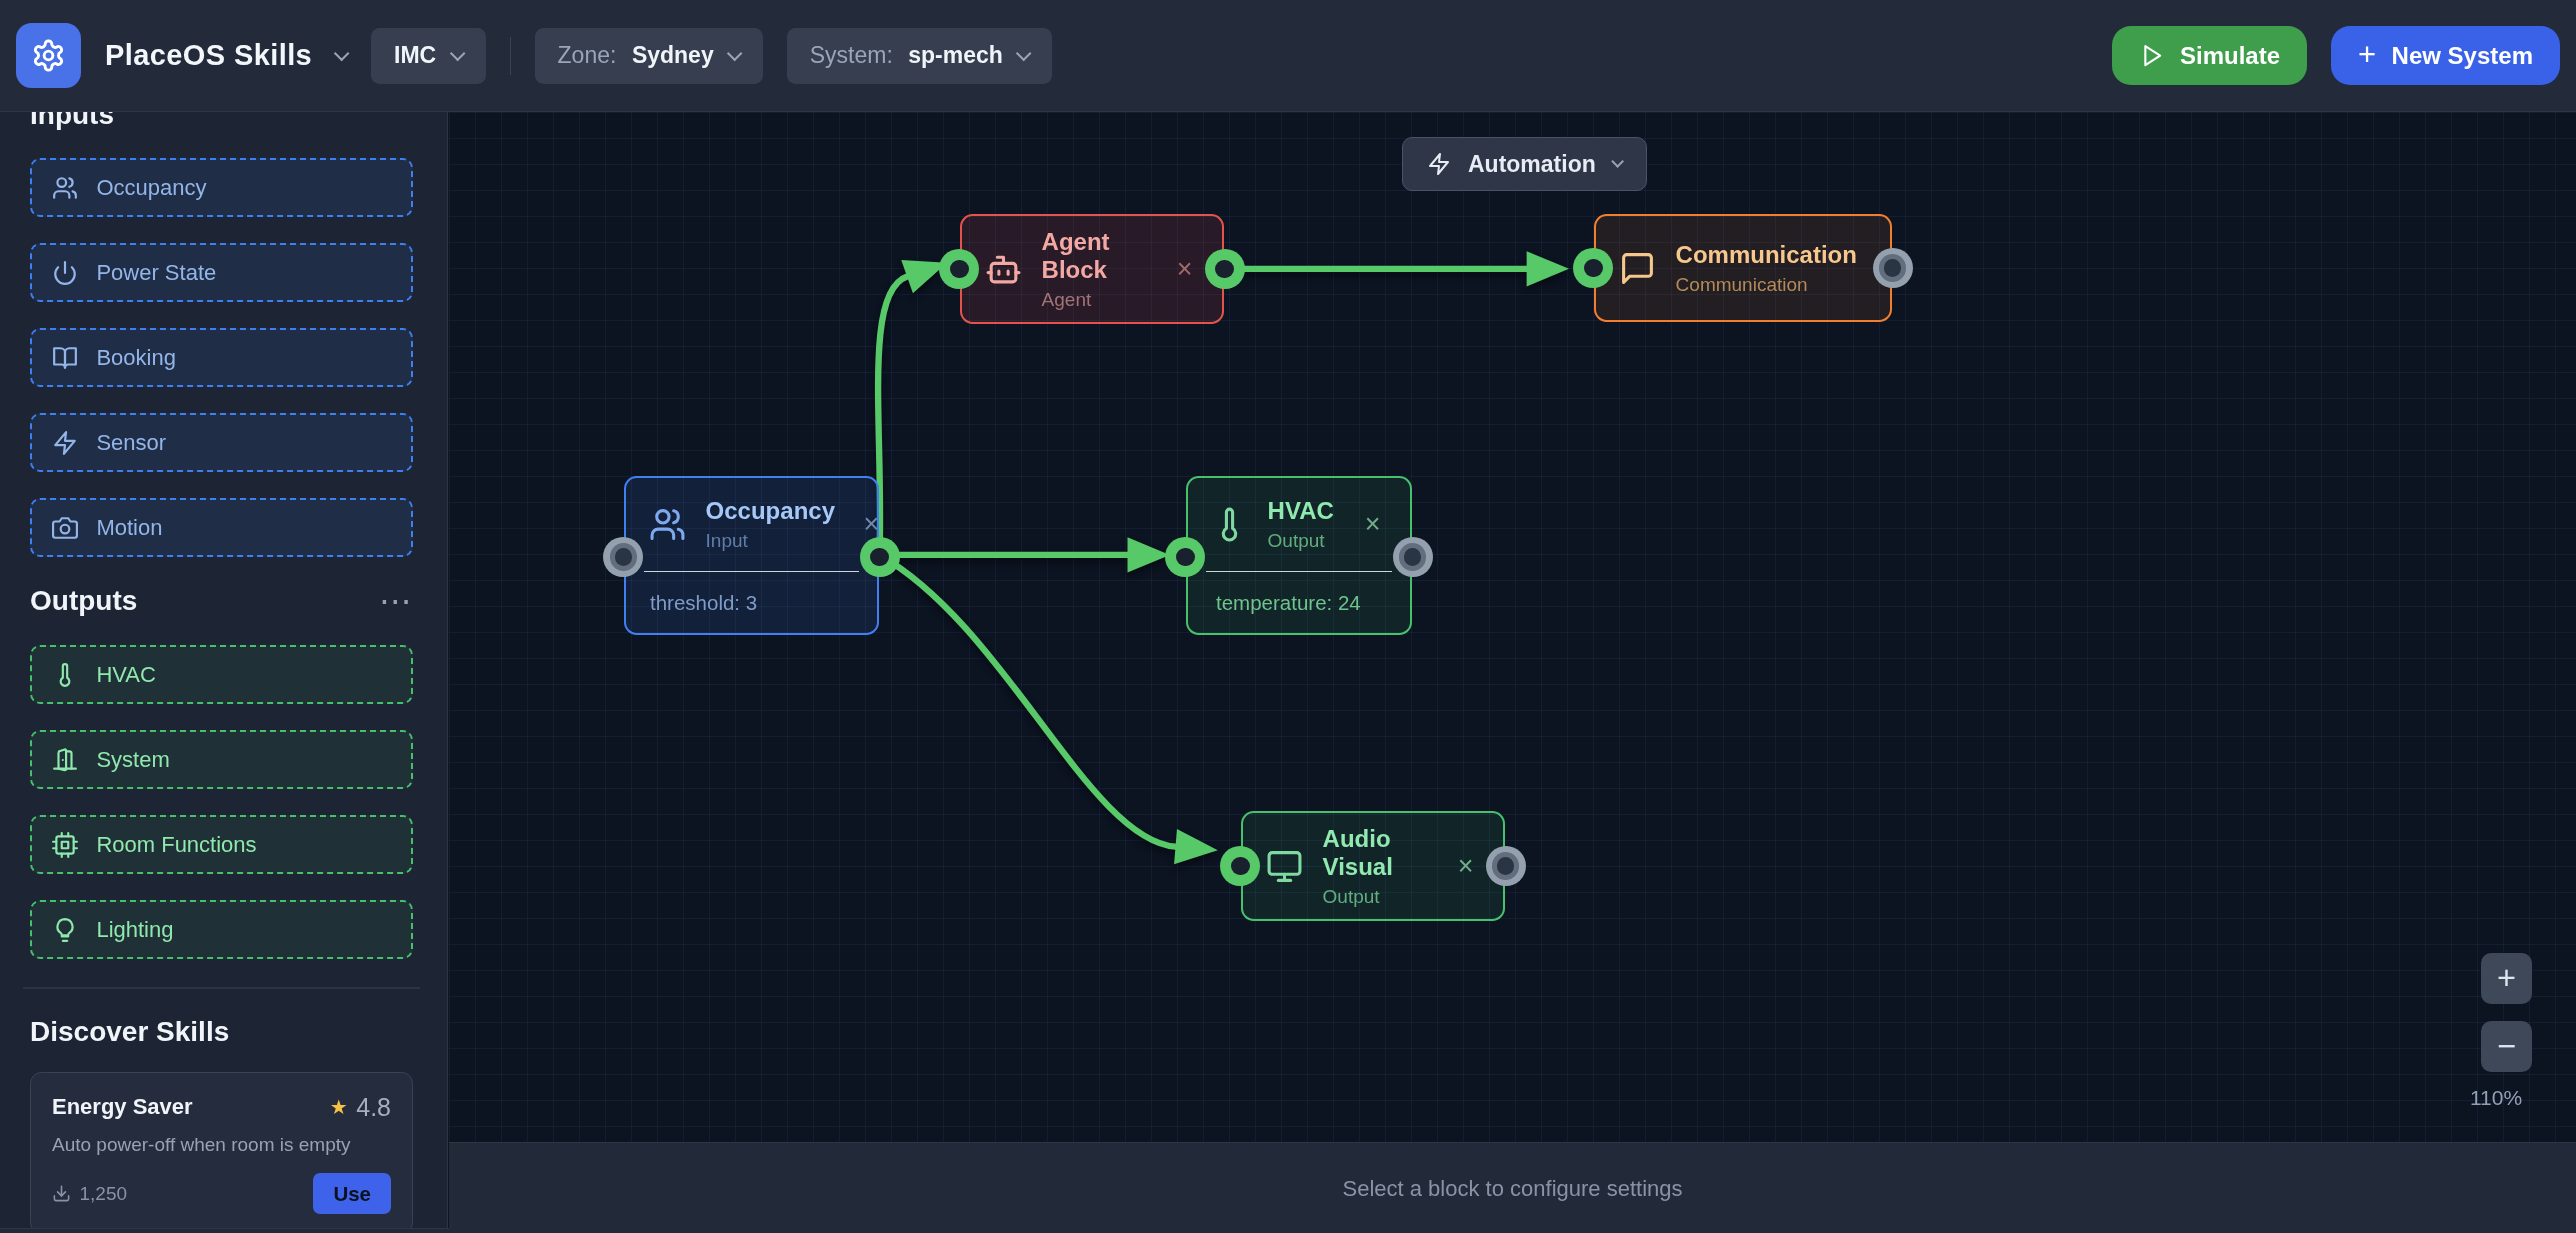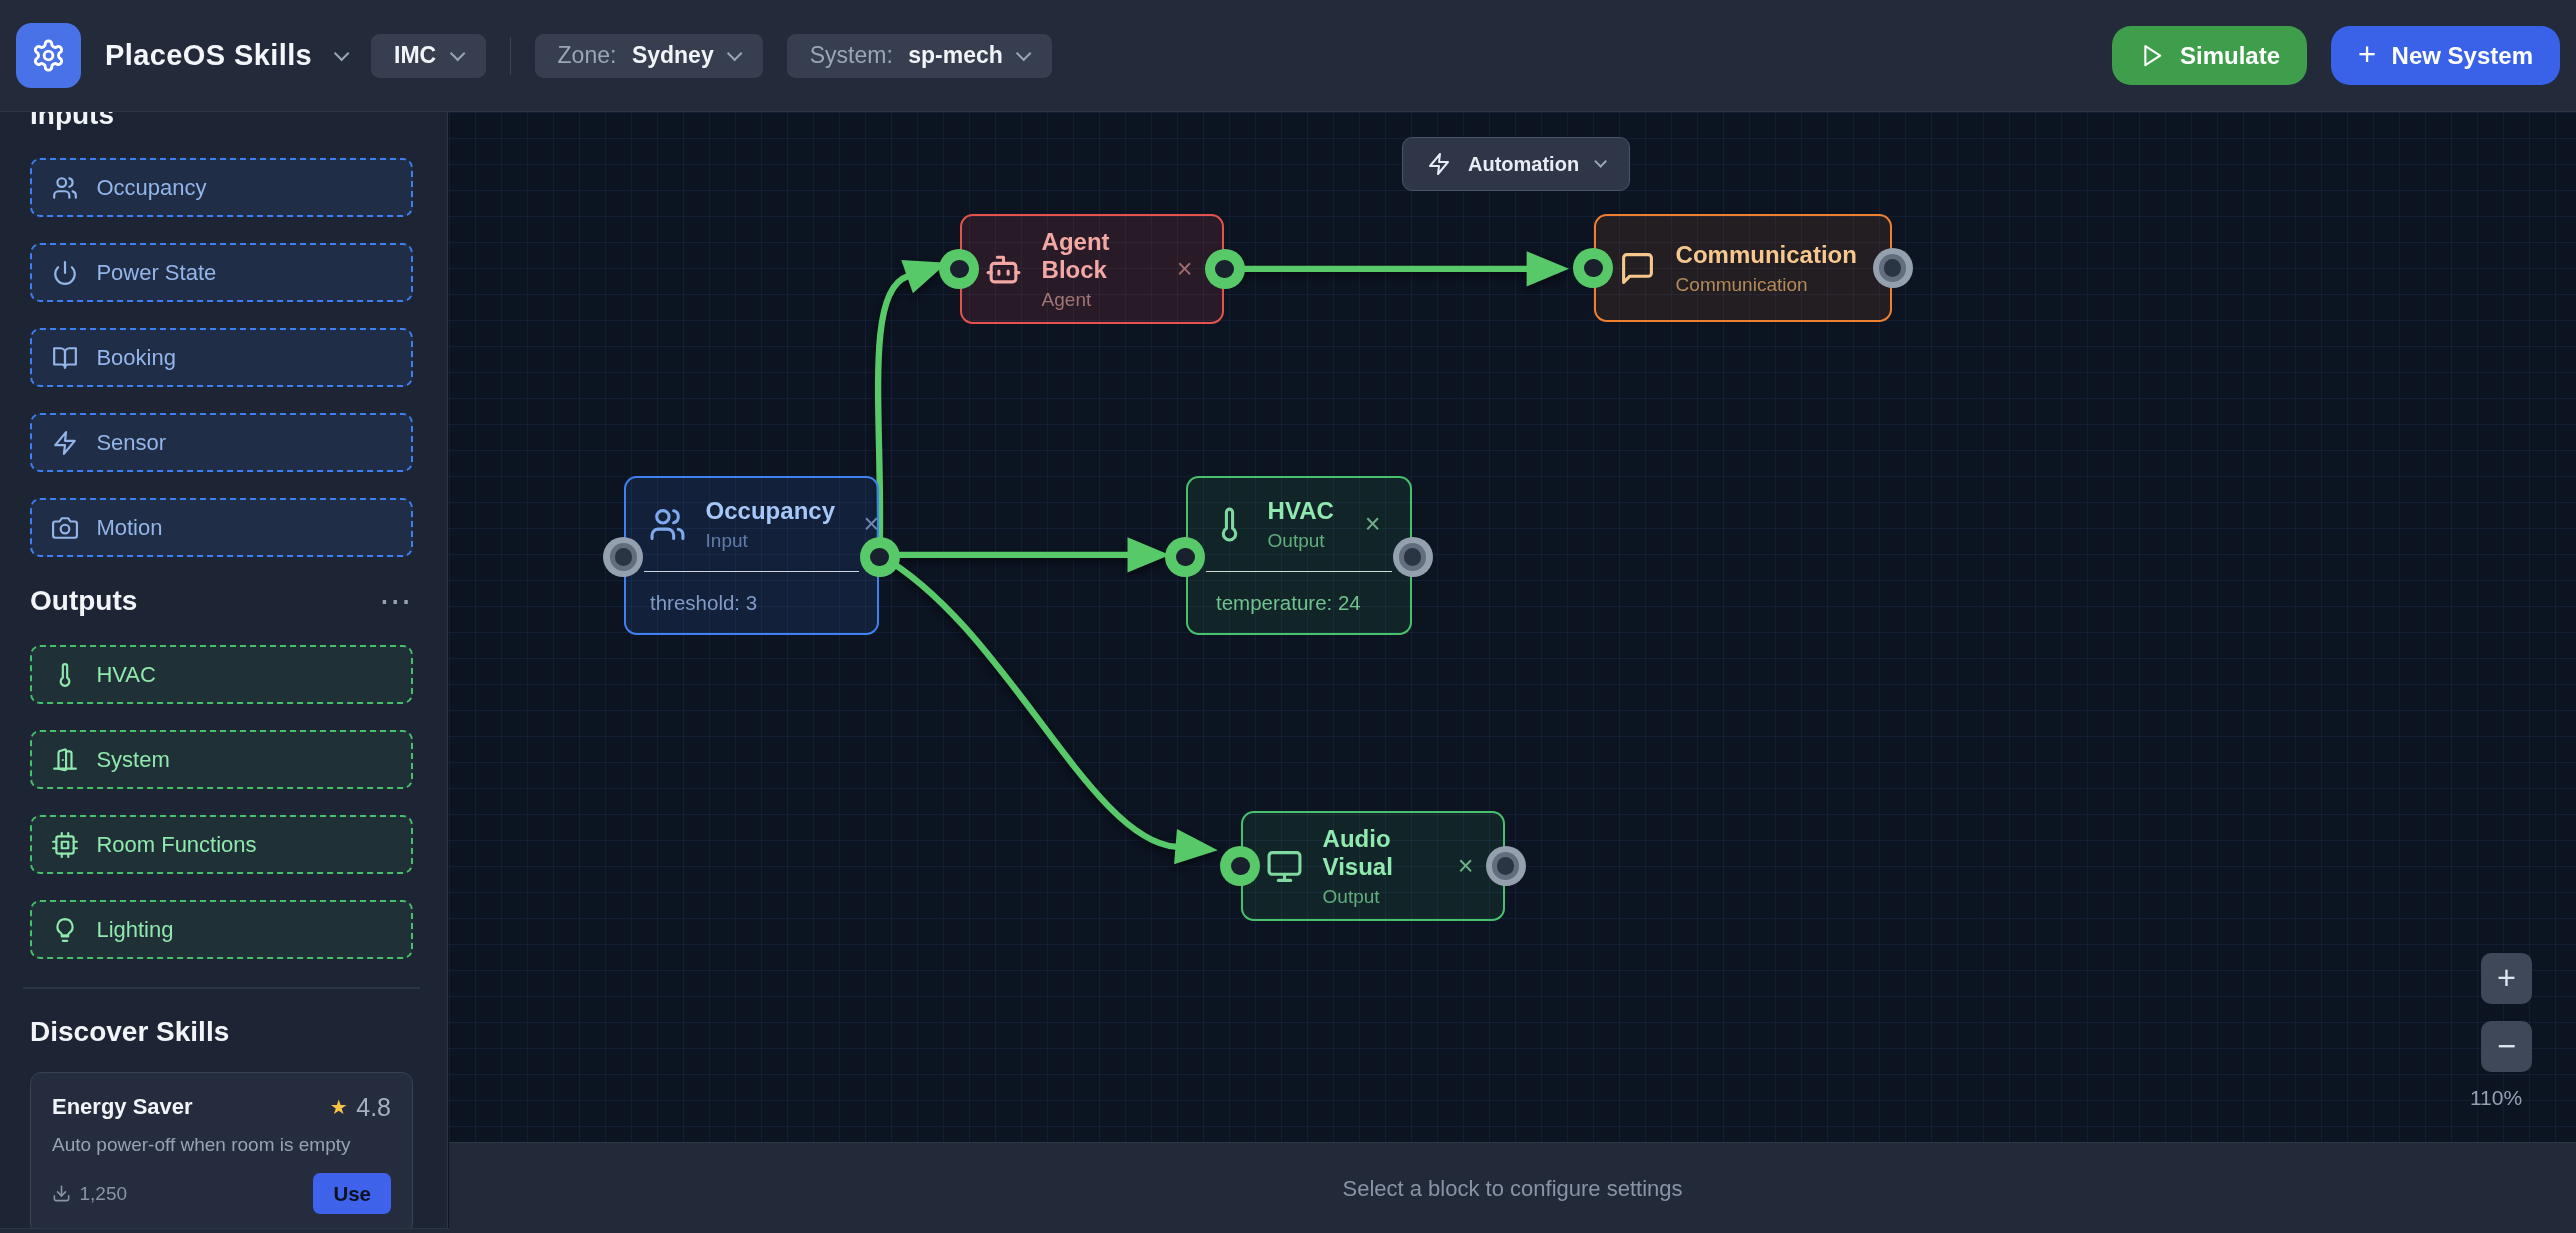--- a/index.html
+++ b/index.html
@@ -23,21 +23,21 @@
     width:65px; height:65px; border-radius:15.5px; background:#4a72e8;
     display:flex; align-items:center; justify-content:center; color:#fff; flex:0 0 auto;
   }
   .logo svg { width:35px; height:35px; }
   .app-title { font-size:29px; font-weight:700; color:#f3f6fb; letter-spacing:0.4px; }
   .chev {
     width:11.3px; height:11.3px; border-right:2.5px solid #9aa4b6; border-bottom:2.5px solid #9aa4b6;
     transform:rotate(45deg) translate(-1.4px,-1.4px); display:inline-block; flex:0 0 auto;
   }
   .pill {
-    height:44px; background:#363e4f; border-radius:8.5px;
+    height:56px; background:#363e4f; border-radius:8.5px;
     display:flex; align-items:center; gap:15.5px; padding:0 22.6px; font-size:23px; cursor:pointer;
   }
   .pill .pill-label { color:#9aa6b8; }
   .pill .pill-value { color:#f1f5f9; font-weight:700; }
   .vdiv { width:1.4px; height:38px; background:#3a4254; }
   .header-spacer { flex:1; }
   .btn {
     height:59px; border-radius:19px; display:flex; align-items:center; gap:15.5px;
     padding:0 27px; font-size:24px; font-weight:700; color:#fff; border:none; cursor:pointer;
   }
@@ -92,21 +92,21 @@
       linear-gradient(rgba(72,100,165,0.13) 0.7px, transparent 0.7px),
       linear-gradient(90deg, rgba(72,100,165,0.13) 0.7px, transparent 0.7px);
     background-size:26px 26px;
     z-index:1; overflow:hidden;
   }
   .edges { position:absolute; inset:0; filter:drop-shadow(0 4.2px 3.5px rgba(0,0,0,0.45)); }
   .mode-btn {
     position:absolute; left:953px; top:25px; height:54px;
     background:#2e3648; border:1.4px solid #4a5468; border-radius:10px;
     display:flex; align-items:center; gap:17px; padding:0 24px;
-    font-size:20px; font-weight:600; color:#e8ecf4; cursor:pointer; z-index:4;
+    font-size:23px; font-weight:600; color:#e8ecf4; cursor:pointer; z-index:4;
   }
   .mode-btn svg { width:24px; height:24px; }
   .mode-btn .chev { width:9.2px; height:9.2px; border-color:#9aa4b6; }
 
   .node { position:absolute; border-radius:12.7px; border:2.8px solid; z-index:3; }
   .node-main { display:flex; align-items:center; gap:20px; padding:0 21px 0 22.6px; height:100%; }
   .node.tall .node-main { height:93px; }
   .node-main svg { width:37px; height:37px; flex:0 0 auto; }
   .node-title { font-size:24px; font-weight:700; }
   .node-sub { font-size:19px; margin-top:5px; }

